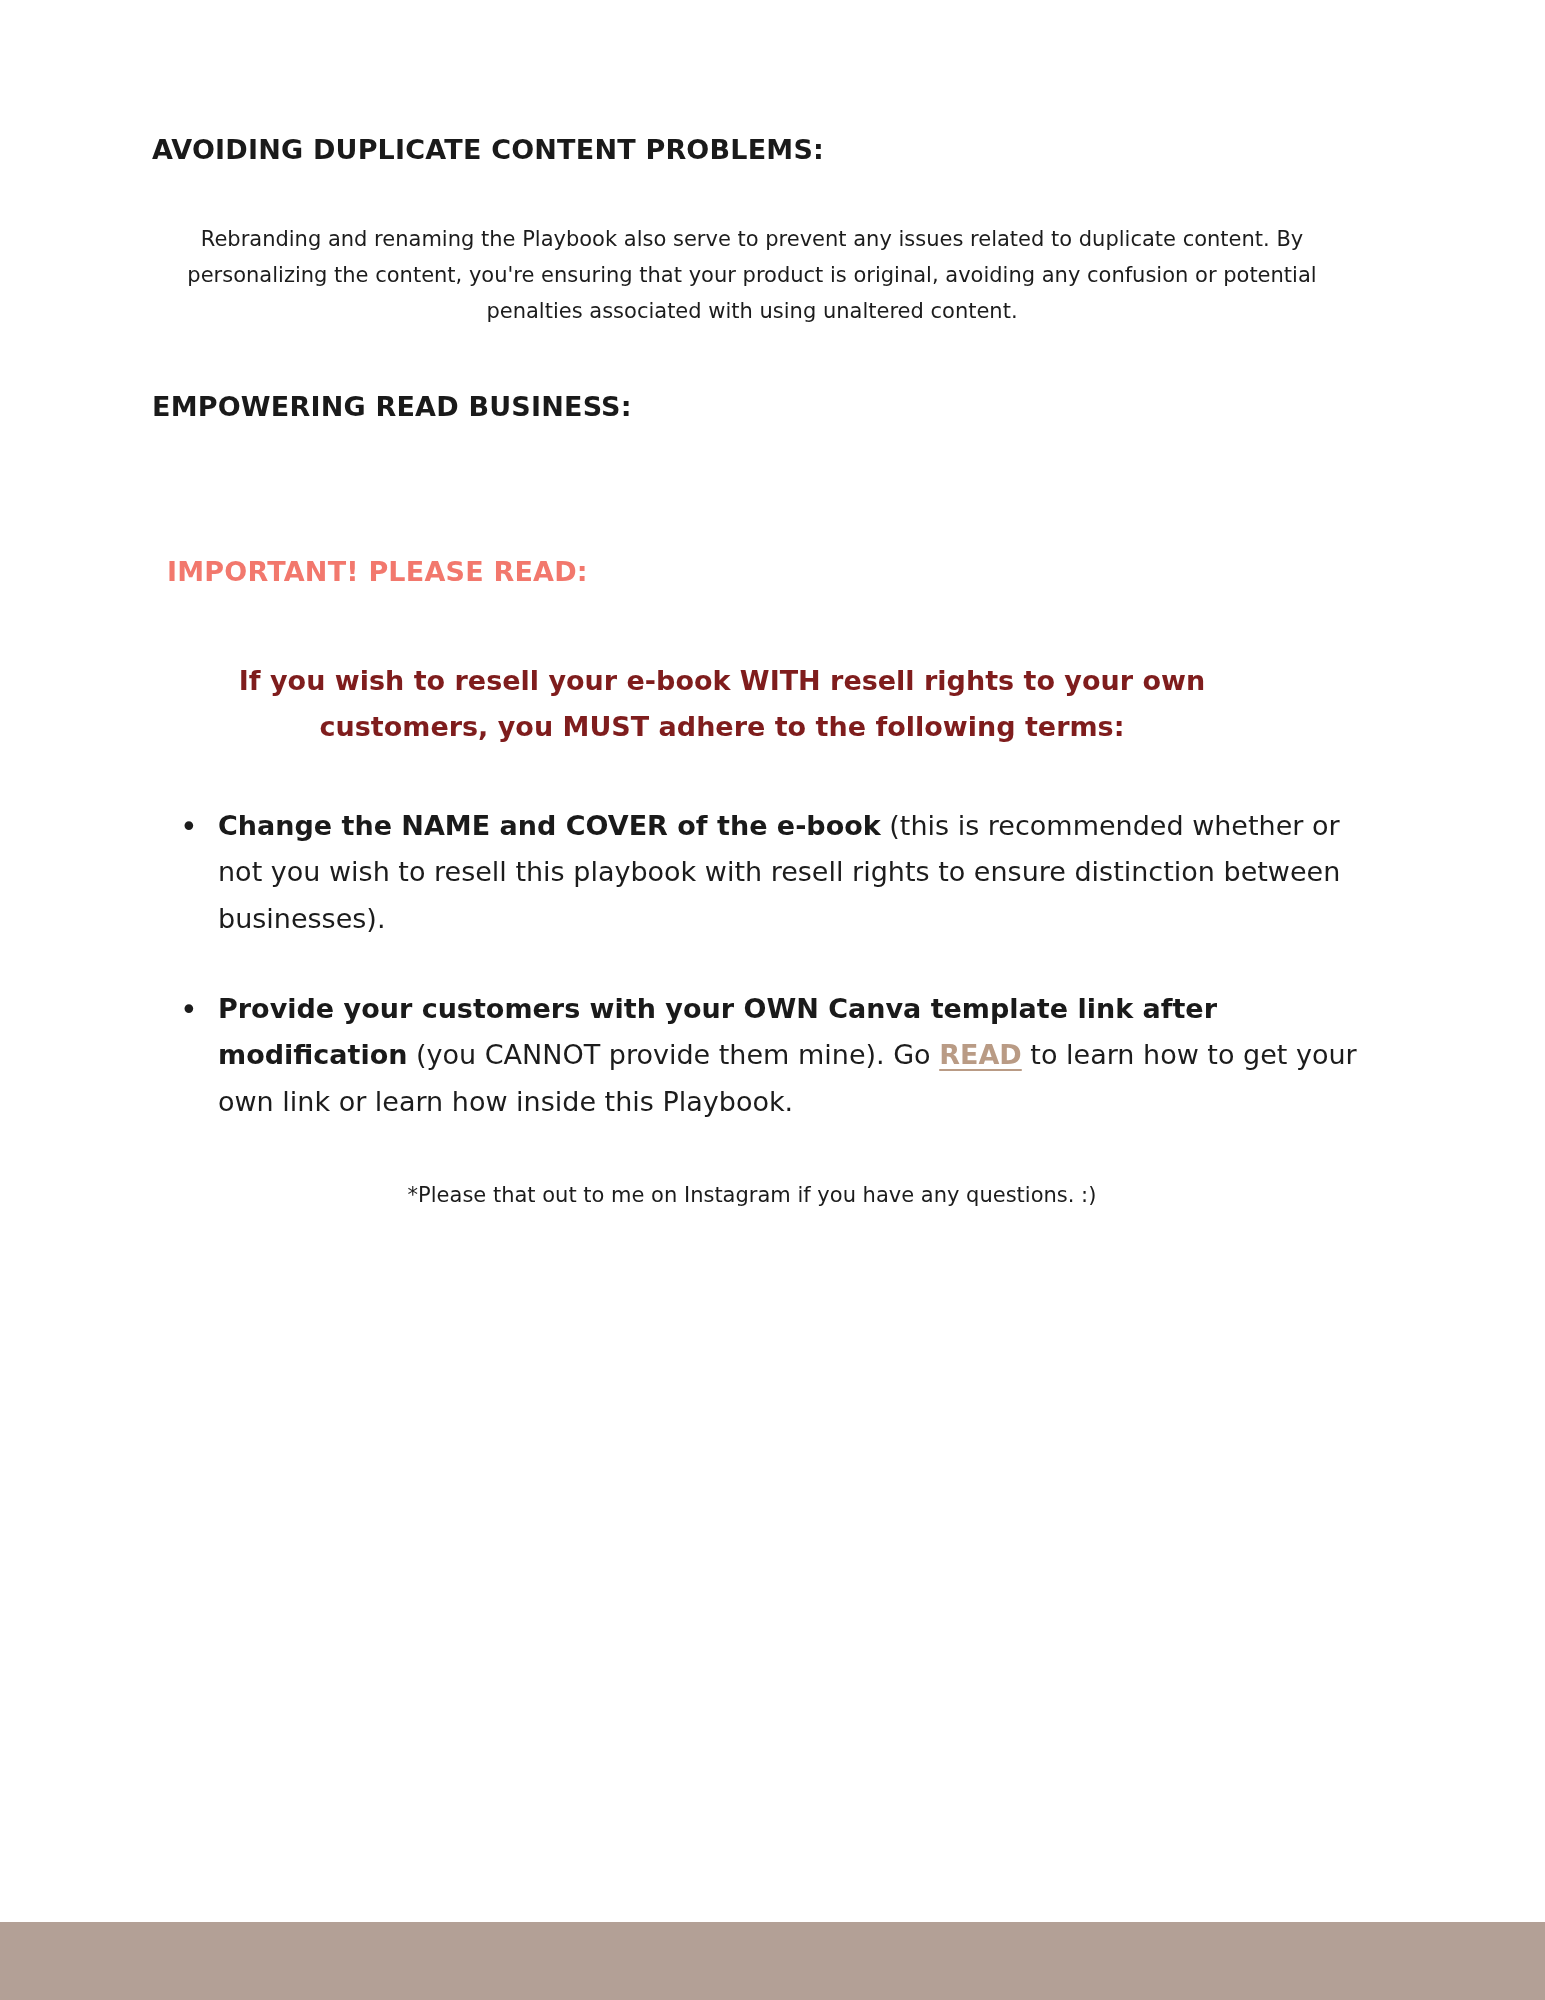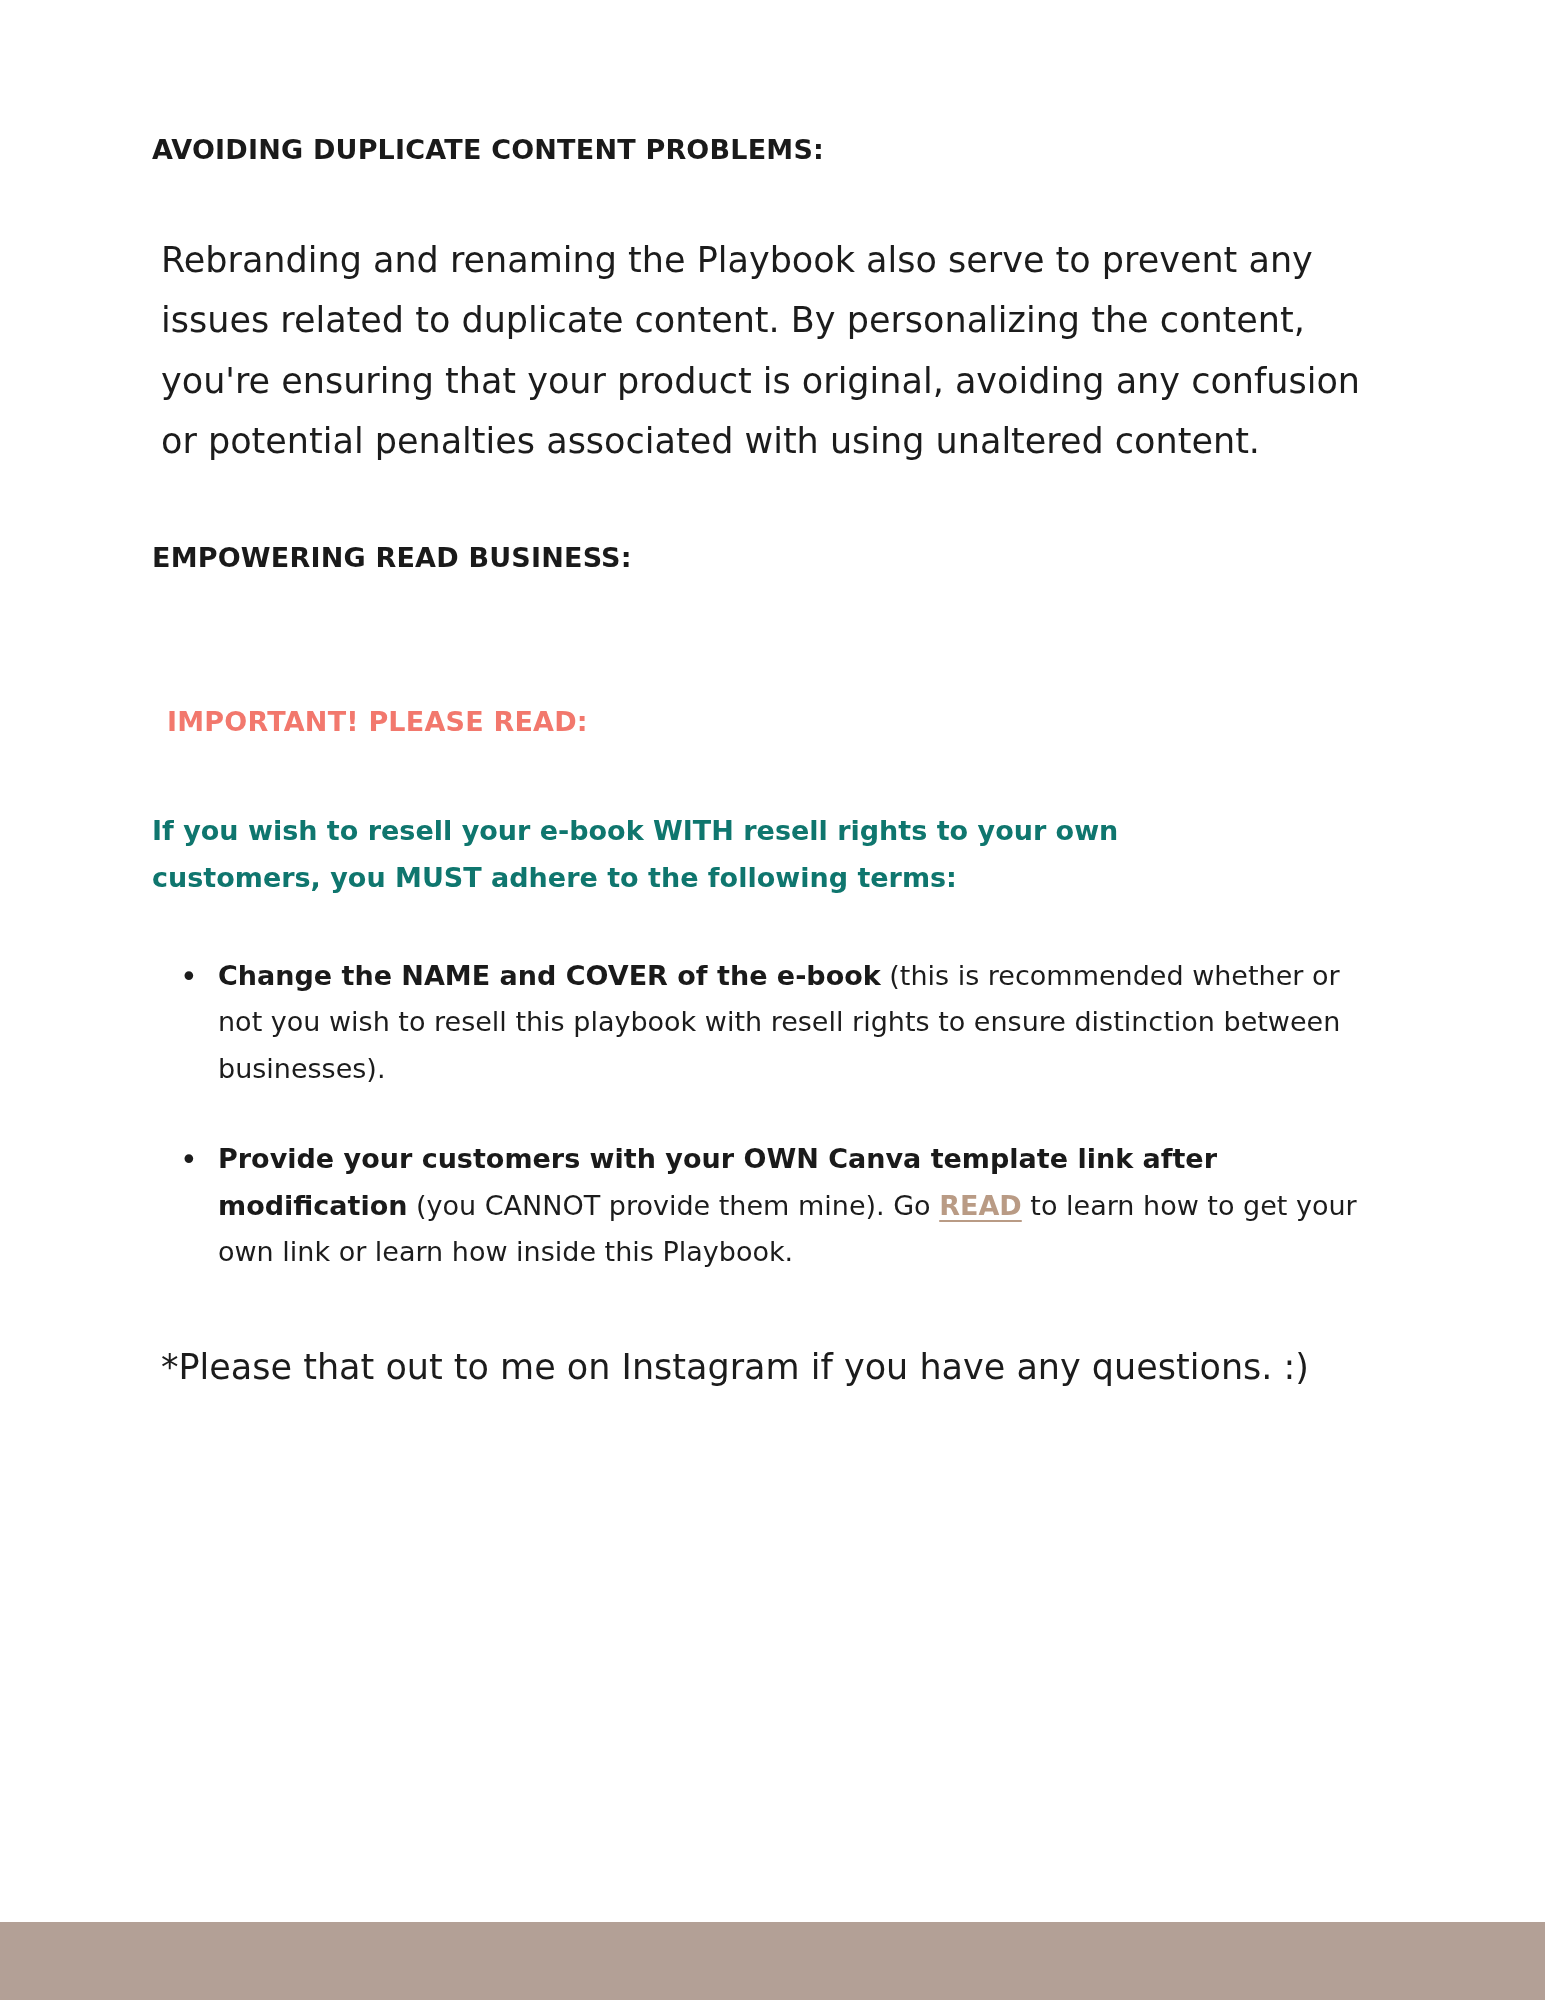--- a/index.html
+++ b/index.html
@@ -39,34 +39,36 @@
   }
   .h-accent {
     font-size: 27px;
     font-weight: bold;
     color: #f2786d;
     letter-spacing: 0.2px;
     line-height: 1.45;
     margin: 15px;
   }
   p.body-text {
-    font-size: 35px;
+    font-size: 21px;
     font-weight: 400;
     color: #1c1c1c;
     line-height: 1.72;
-    margin: 9px;
+    margin: 0;
     max-width: 1200px;
+    text-align: center;
   }
   p.body-bold {
     font-size: 27px;
     font-weight: bold;
-    color: #0f766e;
+    color: #7f1d1d;
     line-height: 1.72;
     margin: 0;
     max-width: 1140px;
+    text-align: center;
   }
   .gap-md { height: 52px; }
   .gap-lg { height: 58px; }
   ul.bullets {
     margin: 0;
     padding: 0 0 0 66px;
     list-style: none;
   }
   ul.bullets li {
     position: relative;

